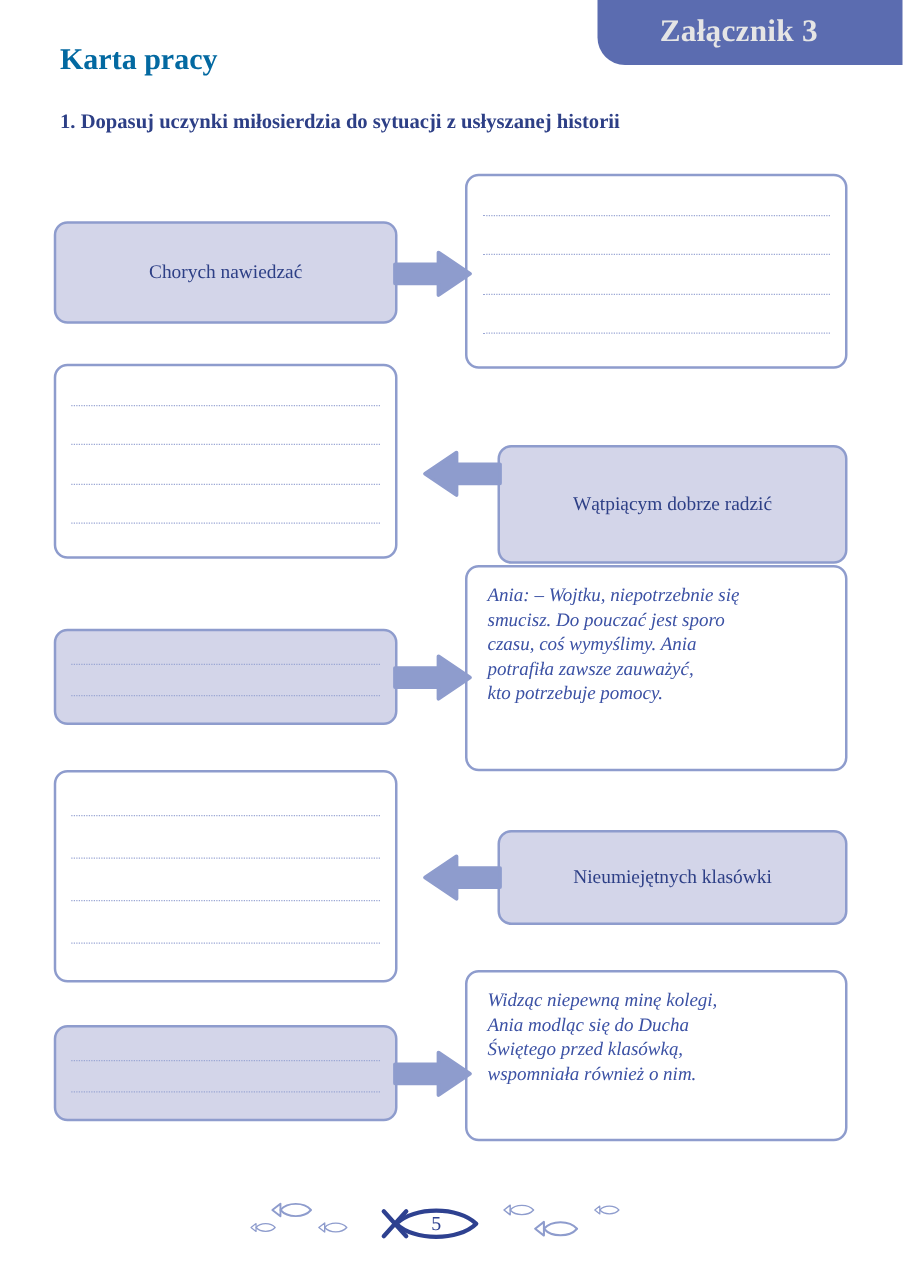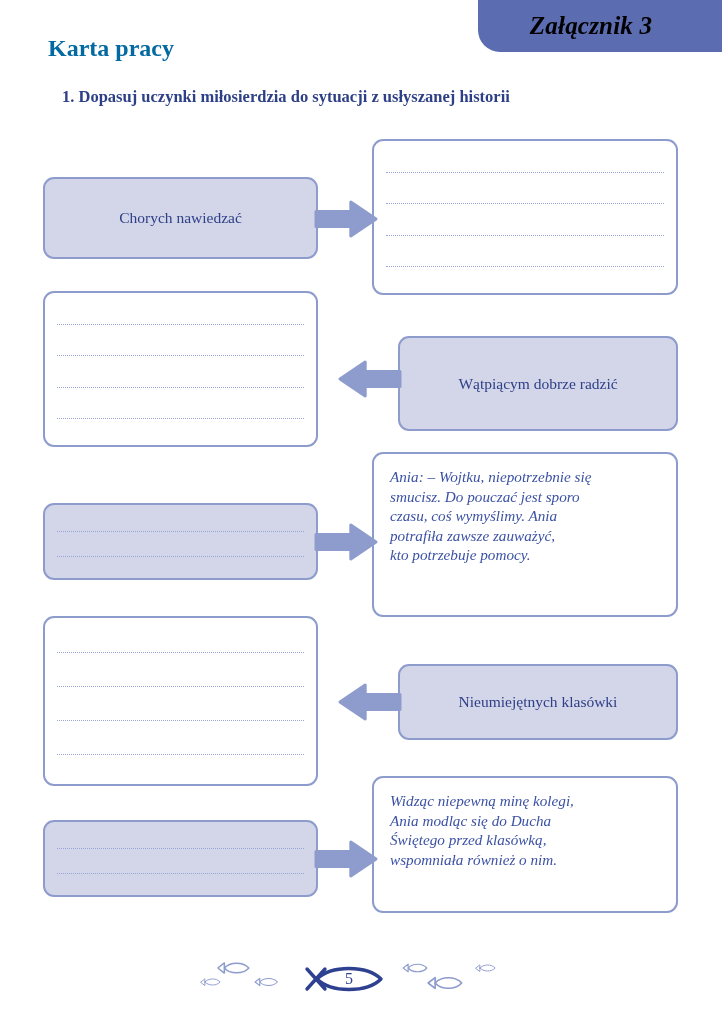--- a/index.html
+++ b/index.html
@@ -17,34 +17,33 @@
   
   .badge{
     position:absolute;
     left:478px;top:0;width:254px;height:52px;
     background:#5b6cb0;
     border-radius:0 0 0 22px;
     display:flex;align-items:center;justify-content:center;
     box-sizing:border-box;padding-right:28px;
   }
   .badge-text{
-    color:#000000;
+    color:#e5e5e5;
     font-size:25px;font-weight:bold;
     letter-spacing:.2px;
     white-space:nowrap;
-    font-style:italic;
   }
   .sheet-title{
     position:absolute;left:48px;top:35px;
     color:#0369a1;
     font-size:24px;font-weight:bold;
     white-space:nowrap;
   }
   .task-line{
-    position:absolute;left:62px;top:87px;
+    position:absolute;left:48px;top:87px;
     color:#2d3f86;
     font-size:16.5px;font-weight:bold;
     white-space:nowrap;
   }
 
   
   .box{
     position:absolute;
     box-sizing:border-box;
     border:2.2px solid #8e9ccd;
@@ -122,21 +121,21 @@
         </svg>
       </div>
       <div class="box" style="left: 43px; top: 291px; width: 275px; height: 156px;">
         <div class="rules">
           <div class="rule" style="top: 31px;"></div>
           <div class="rule" style="top: 62px;"></div>
           <div class="rule" style="top: 94px;"></div>
           <div class="rule" style="top: 125px;"></div>
         </div>
       </div>
-      <div class="box filled" style="left: 398px; top: 336px; width: 280px; height: 95px;">
+      <div class="box filled" style="left: 398px; top: 356px; width: 280px; height: 95px;">
         <div class="box-label">Wątpiącym dobrze radzić</div>
       </div>
       <div class="arrow" style="left: 340px; top: 360px; width: 60px; height: 38px;">
         <svg width="60" height="38" viewBox="0 0 60 38">
           <path d="M60,11.399999999999999 L25.2,11.399999999999999 L25.2,2 L0,19 L25.2,36 L25.2,26.6 L60,26.6 Z" fill="#8e9ccd" stroke="#8e9ccd" stroke-width="3" stroke-linejoin="round"></path>
         </svg>
       </div>
       <div class="box filled" style="left: 43px; top: 503px; width: 275px; height: 77px;">
         <div class="rules">
           <div class="rule" style="top: 26px;"></div>

